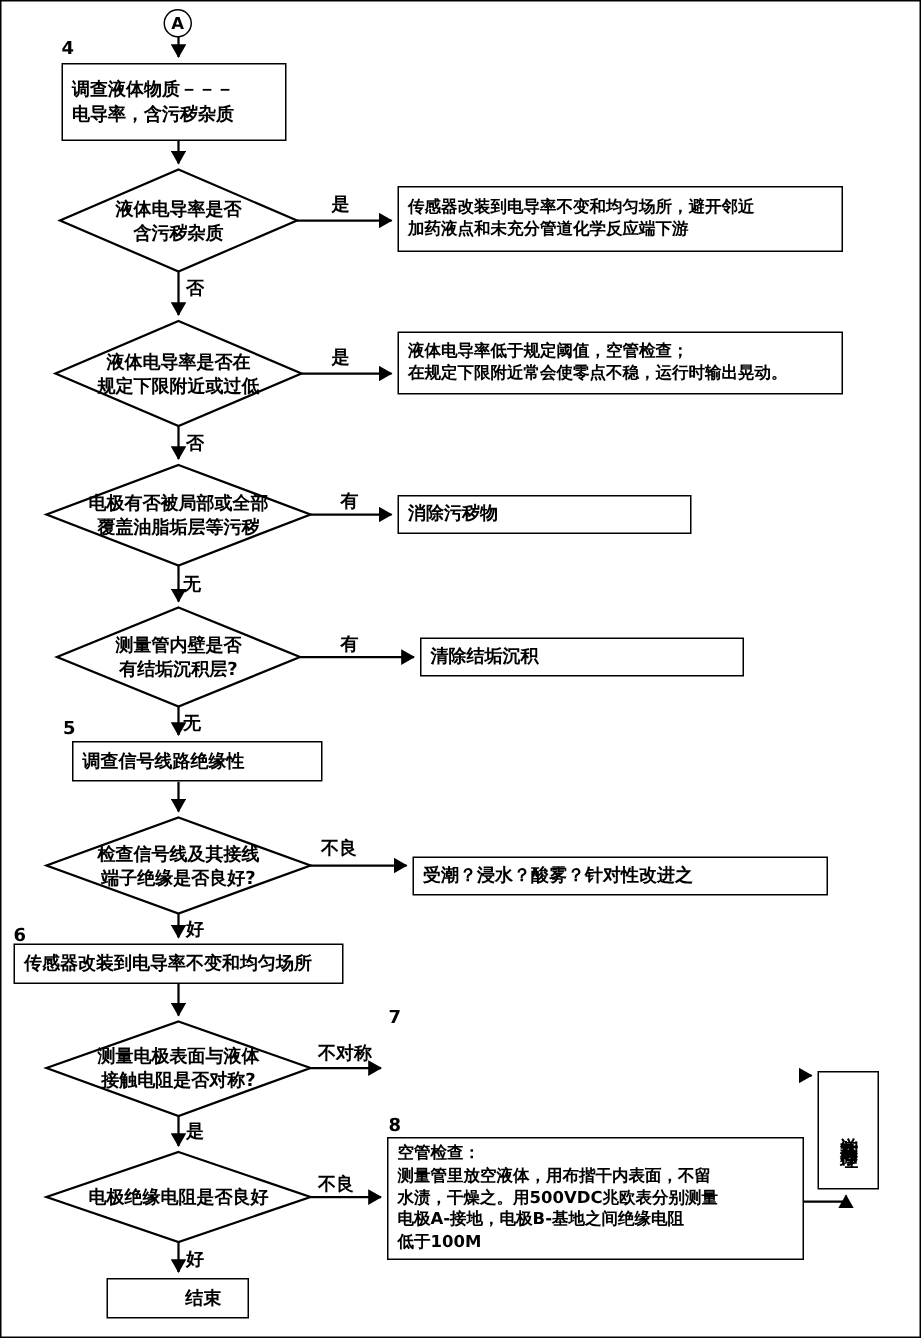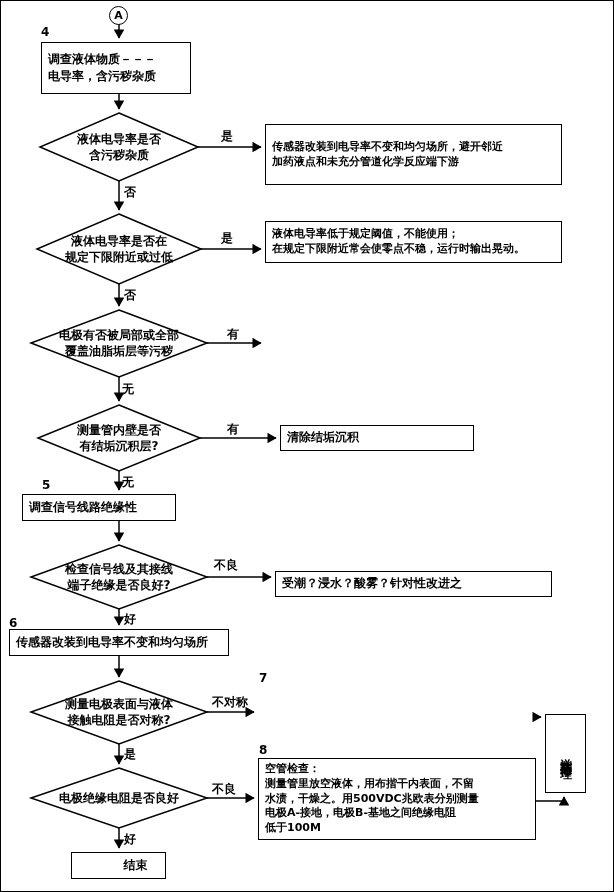--- a/index.html
+++ b/index.html
@@ -68,44 +68,45 @@
 
   <div class="circ" style="left:108px;top:5px">A</div>
 
   <div class="lbl" style="left:40px;top:24px">4</div>
   <div class="box" style="left:40px;top:41px;width:150px;height:52px">调查液体物质－－－
 电导率，含污秽杂质</div>
 
   <div class="dtext" style="left:43px;top:120px;width:150px;height:52px">液体电导率是否
 含污秽杂质</div>
   <div class="lbl" style="left:220px;top:127px">是</div>
-  <div class="box small" style="left:264px;top:123px;width:297px;height:61px">传感器改装到电导率不变和均匀场所，避开邻近
+  <div class="box small" style="left:264px;top:123px;width:297px;height:44px">传感器改装到电导率不变和均匀场所，避开邻近
 加药液点和未充分管道化学反应端下游</div>
   <div class="lbl" style="left:123px;top:183px">否</div>
 
   <div class="dtext" style="left:38px;top:222px;width:160px;height:52px">液体电导率是否在
 规定下限附近或过低</div>
   <div class="lbl" style="left:220px;top:229px">是</div>
-  <div class="box small" style="left:264px;top:220px;width:297px;height:42px">液体电导率低于规定阈值，不能使用；
+  <div class="box small" style="left:264px;top:220px;width:297px;height:42px">液体电导率低于规定阈值，空管检查；
 在规定下限附近常会使零点不稳，运行时输出晃动。</div>
   <div class="lbl" style="left:123px;top:286px">否</div>
 
   <div class="dtext" style="left:33px;top:316px;width:170px;height:52px">电极有否被局部或全部
 覆盖油脂垢层等污秽</div>
   <div class="lbl" style="left:226px;top:325px">有</div>
+  <div class="box" style="left:264px;top:329px;width:196px;height:26px">消除污秽物</div>
   <div class="lbl" style="left:121px;top:380px">无</div>
 
   <div class="dtext" style="left:38px;top:411px;width:160px;height:52px">测量管内壁是否
 有结垢沉积层?</div>
   <div class="lbl" style="left:226px;top:420px">有</div>
-  <div class="box" style="left:279px;top:424px;width:194px;height:26px">清除结垢沉积</div>
+  <div class="box" style="left:279px;top:424px;width:216px;height:26px">清除结垢沉积</div>
   <div class="lbl" style="left:121px;top:473px">无</div>
 
   <div class="lbl" style="left:41px;top:477px">5</div>
-  <div class="box" style="left:21px;top:493px;width:154px;height:27px">调查信号线路绝缘性</div>
+  <div class="box" style="left:47px;top:493px;width:167px;height:27px">调查信号线路绝缘性</div>
 
   <div class="dtext" style="left:33px;top:550px;width:170px;height:52px">检查信号线及其接线
 端子绝缘是否良好?</div>
   <div class="lbl" style="left:213px;top:556px">不良</div>
   <div class="box" style="left:274px;top:570px;width:277px;height:26px">受潮？浸水？酸雾？针对性改进之</div>
   <div class="lbl" style="left:123px;top:610px">好</div>
 
   <div class="lbl" style="left:8px;top:615px">6</div>
   <div class="box" style="left:8px;top:628px;width:220px;height:27px">传感器改装到电导率不变和均匀场所</div>
 

